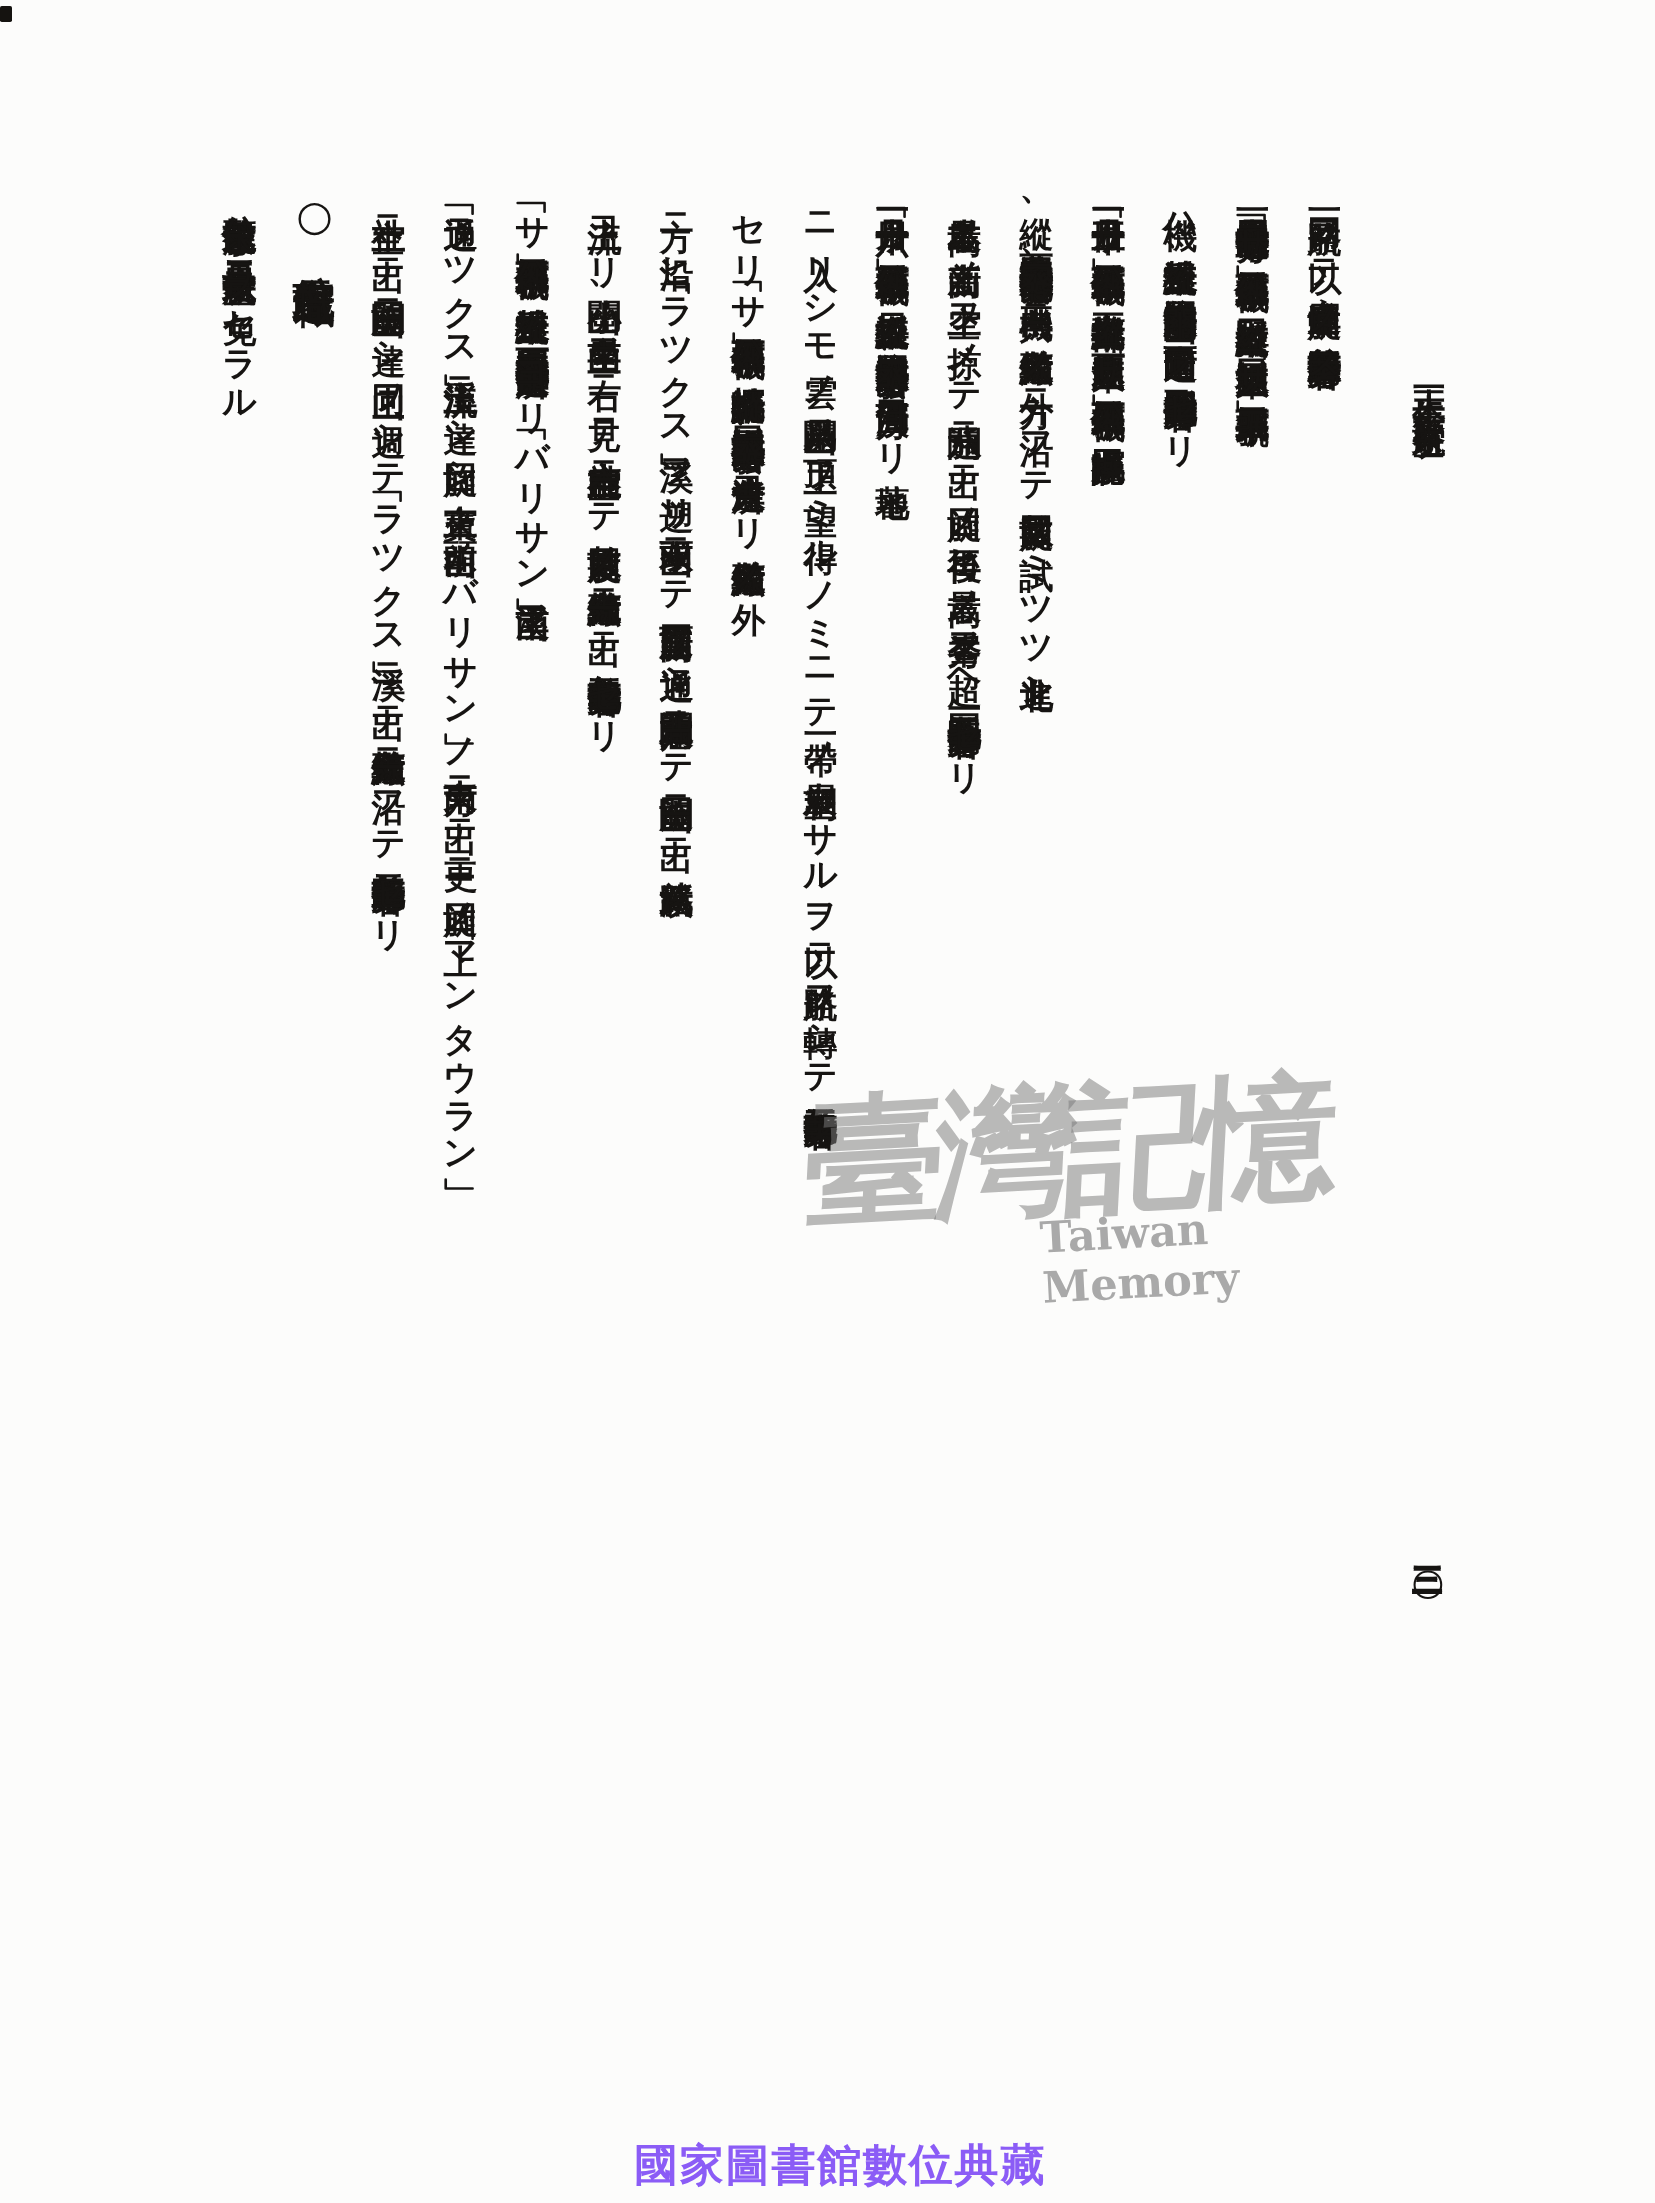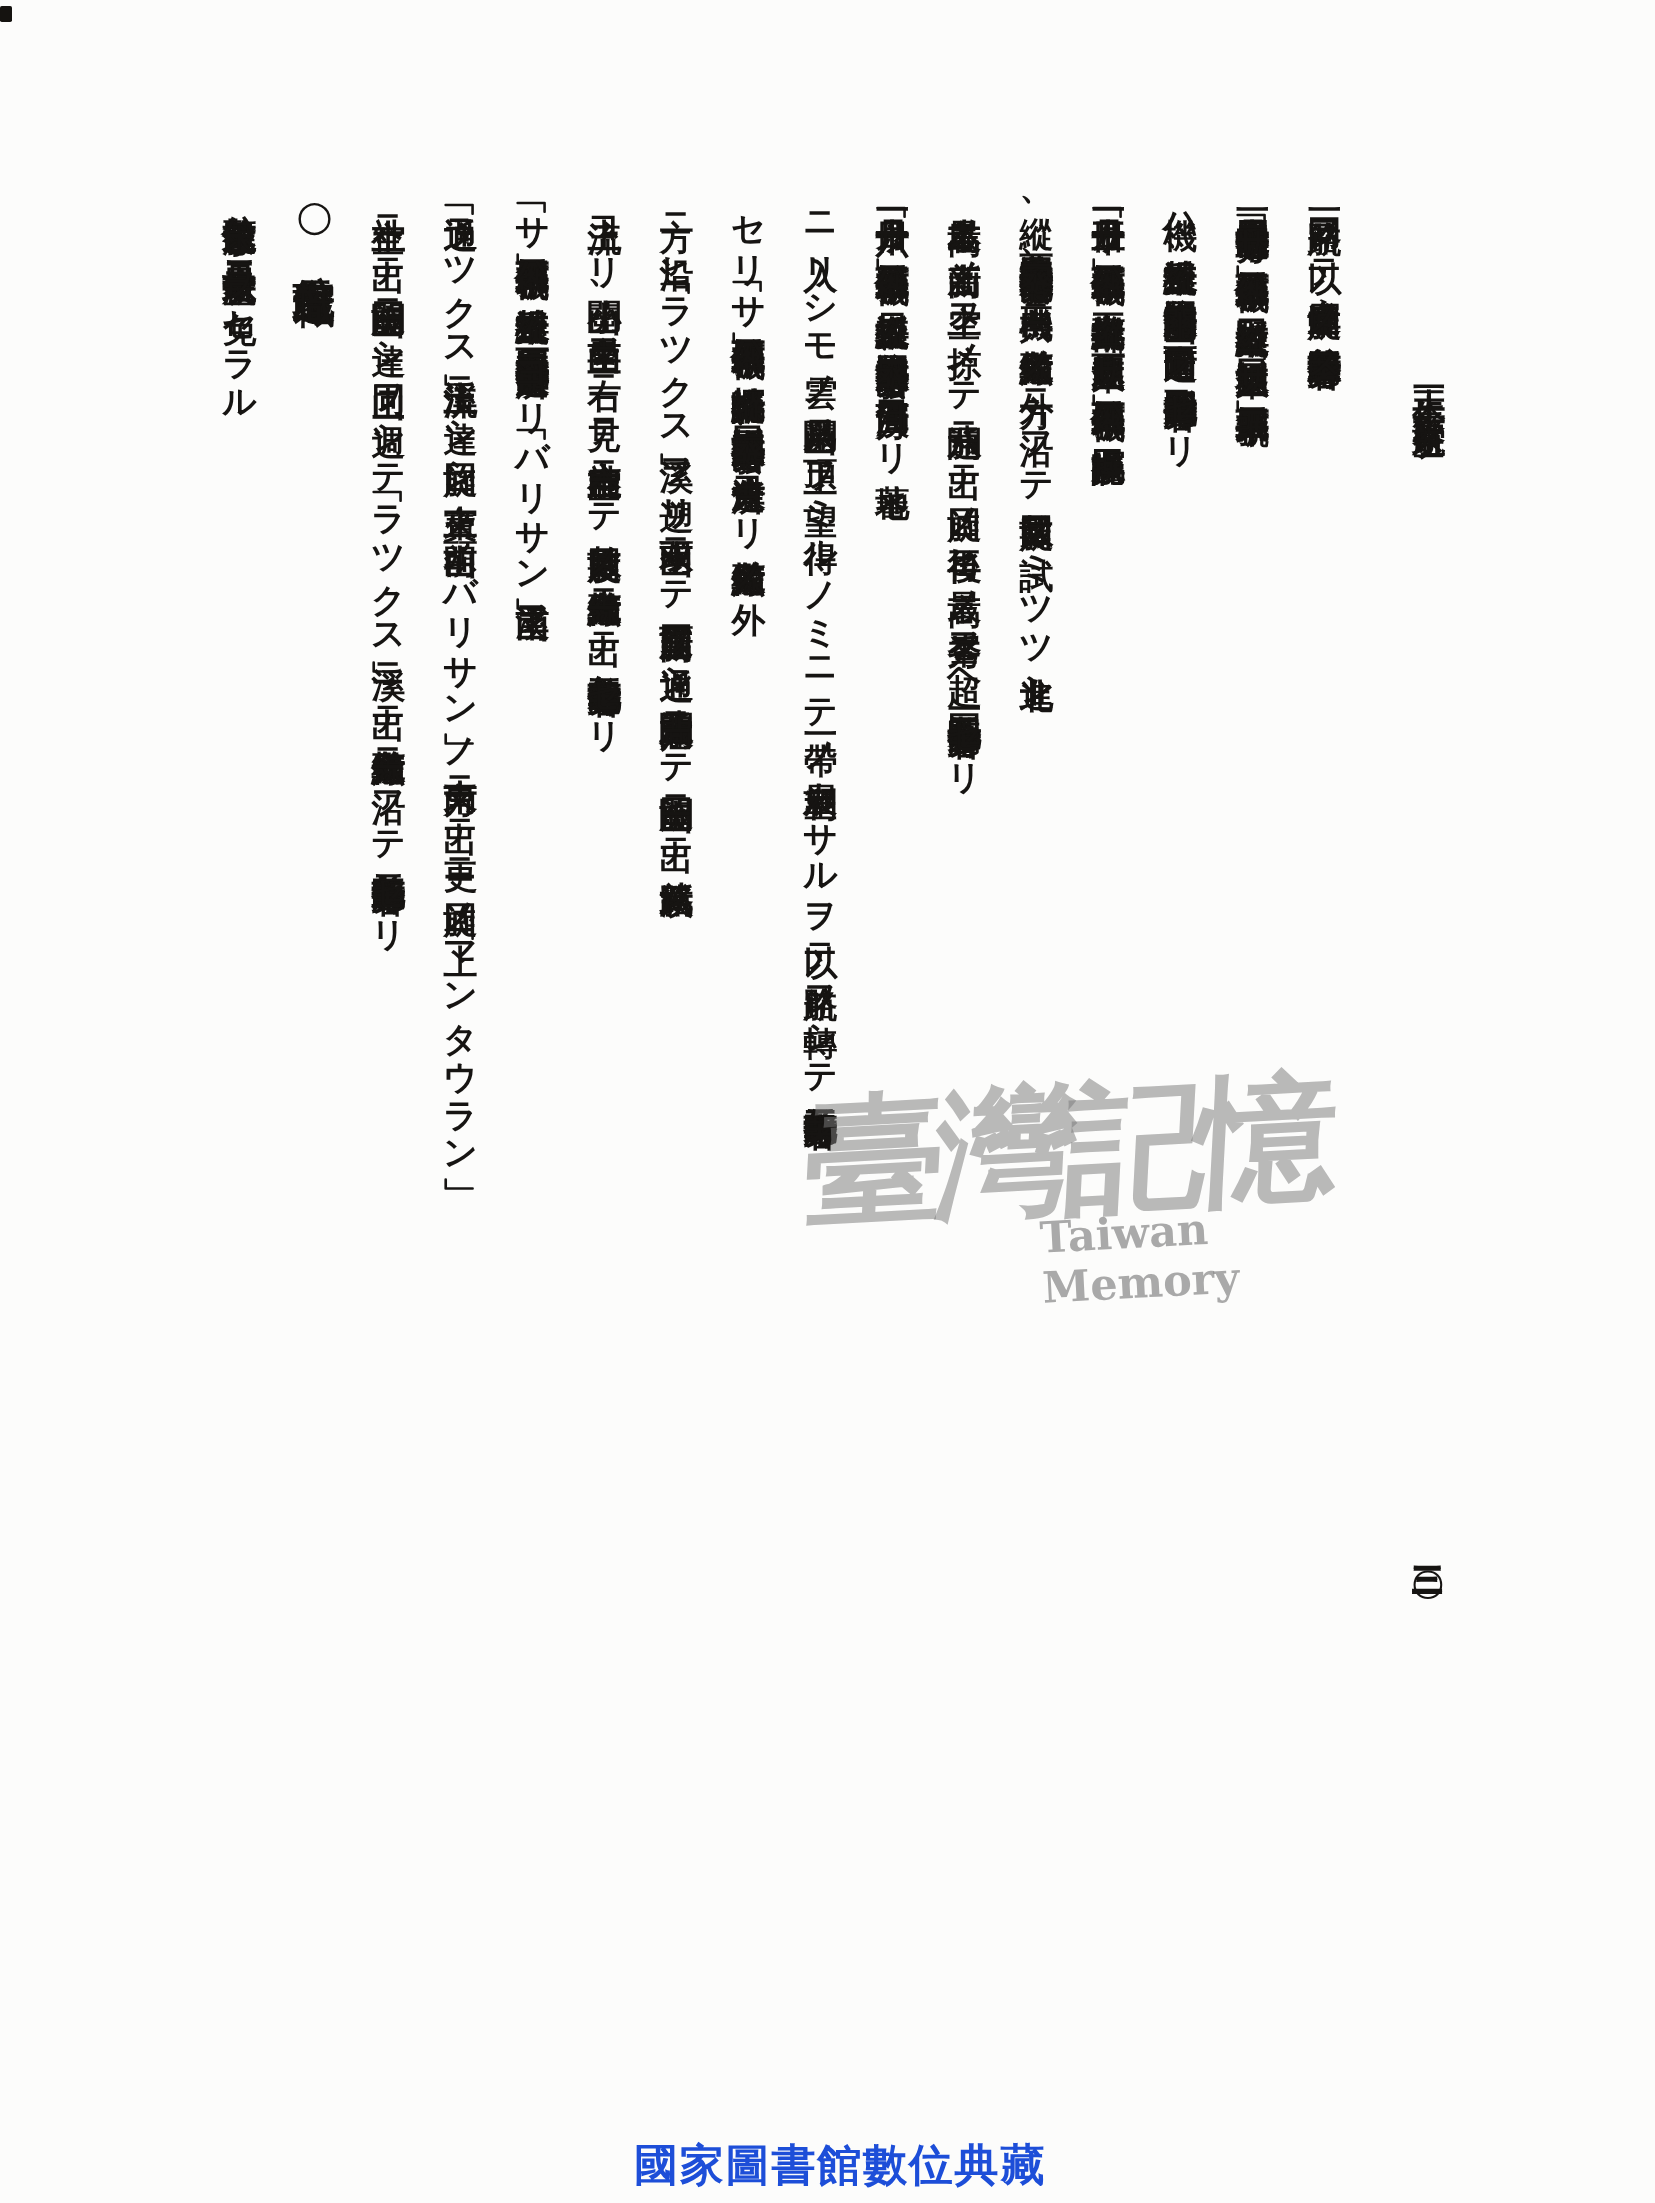--- a/index.html
+++ b/index.html
@@ -54,21 +54,21 @@
     position:absolute;left:231px;top:154px;
     font-size:43px;font-weight:600;
     color:rgba(118,118,118,0.62);
     font-family:"DejaVu Serif","Liberation Serif",serif;
   }
 
   
   .footer-caption{
     position:absolute;left:634px;top:2136px;
     font-size:44px;letter-spacing:1.8px;font-weight:600;
-    color:#1d4ed8;
+    color:#8b5cf6;
     font-family:"DejaVu Sans","Liberation Sans",sans-serif;
   }
 </style>
 </head>
 <body>
 
 <div class="speck speck-topleft"></div>
 
 <div class="margin-col page-header">
   <span class="era">大正十一年</span>

